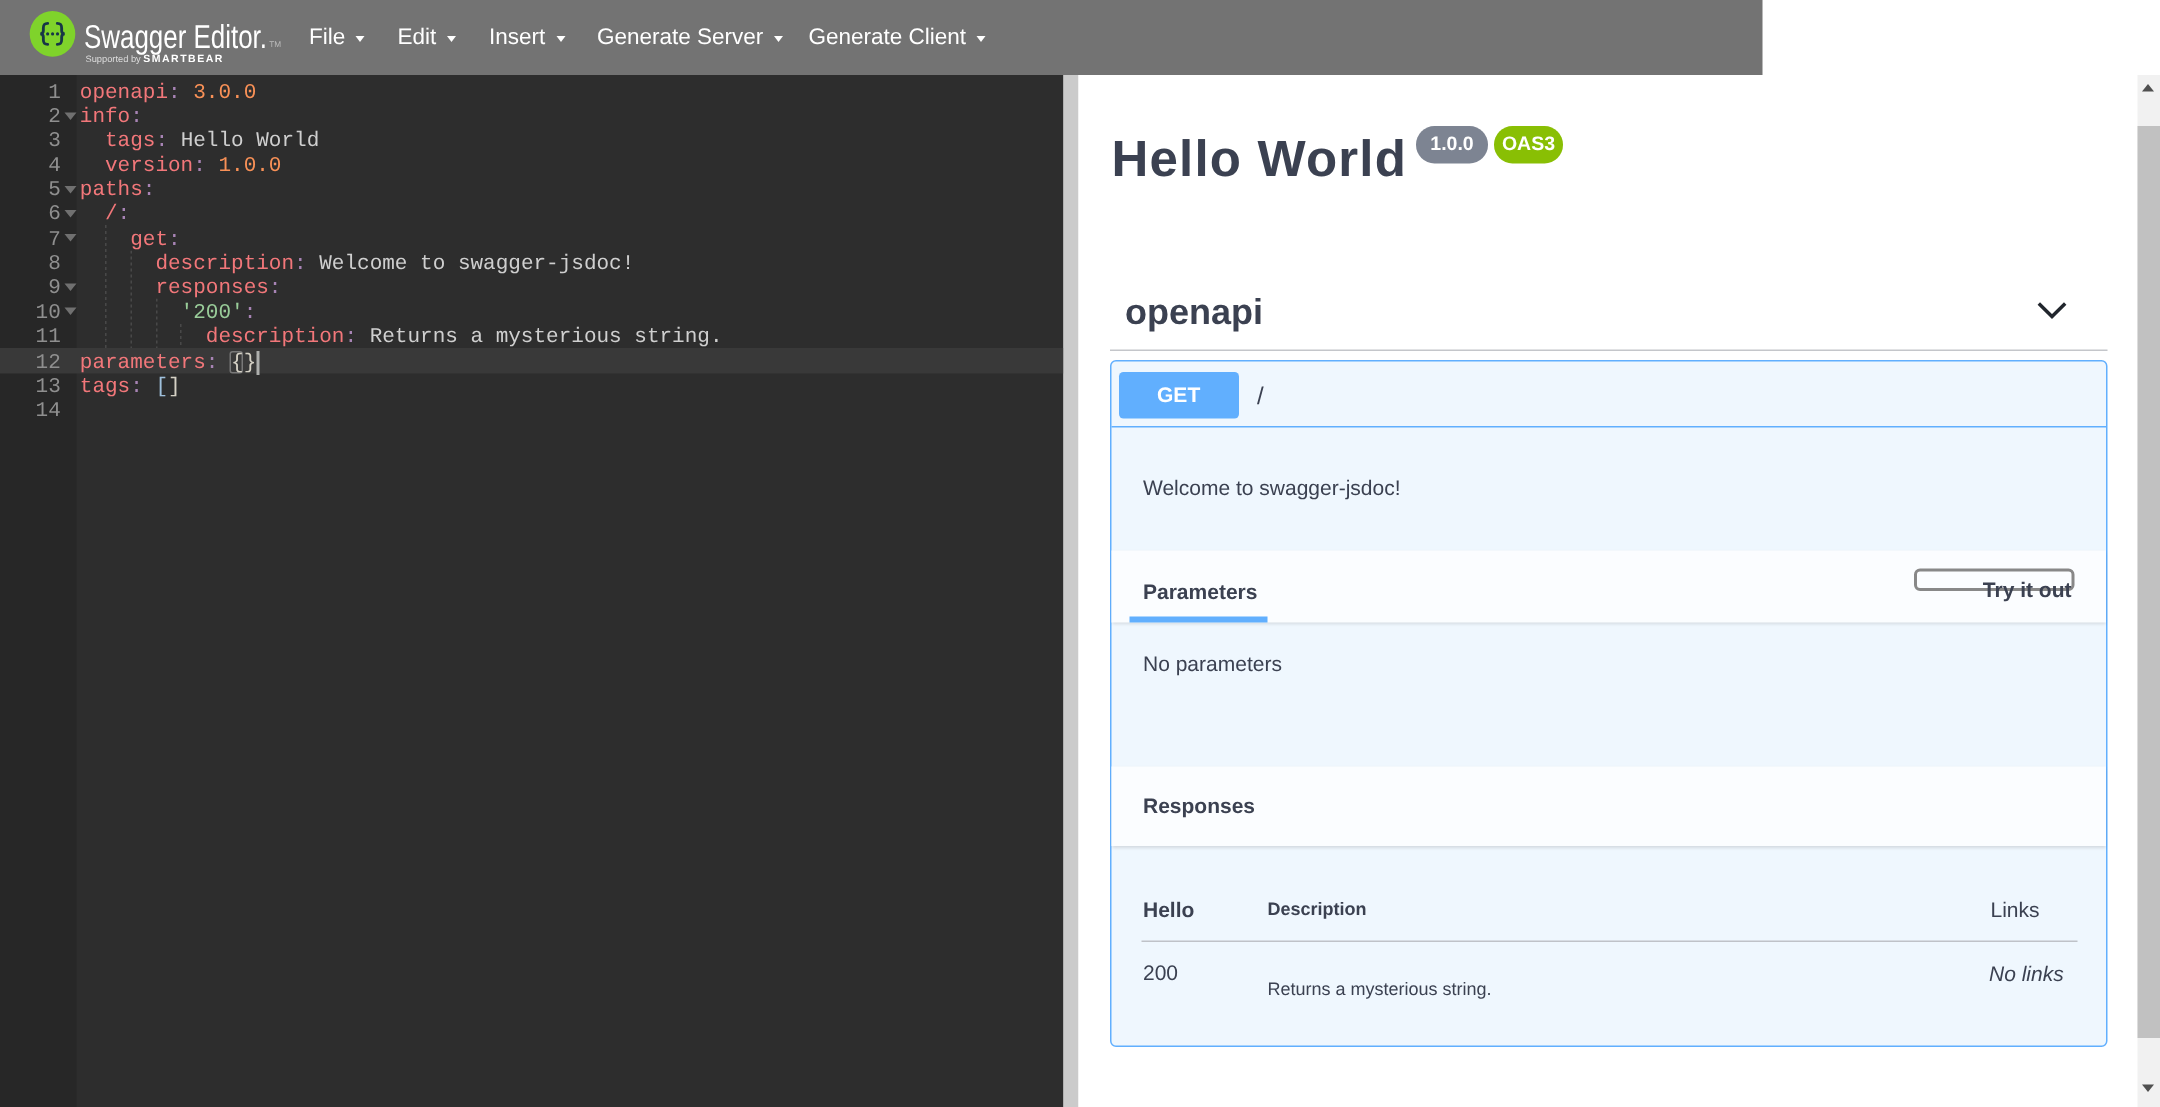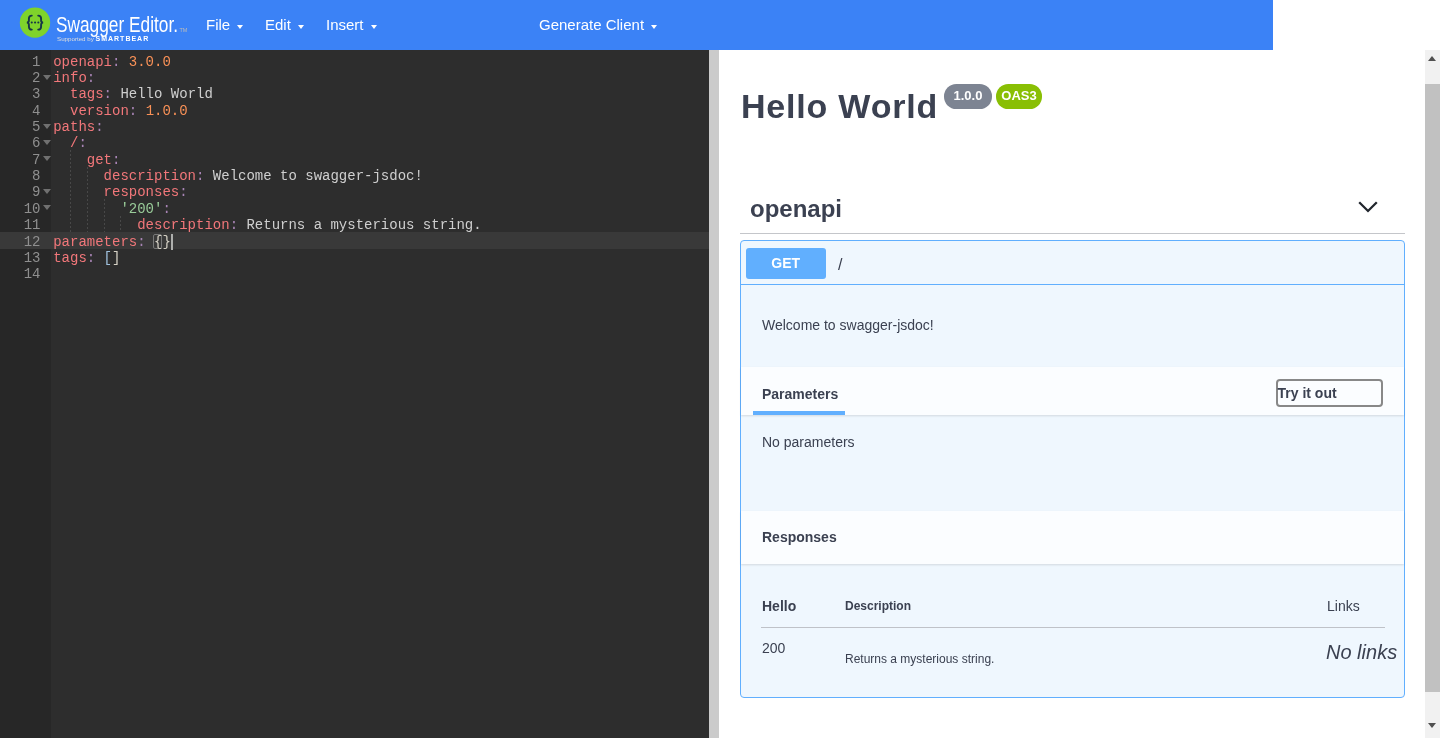--- a/index.html
+++ b/index.html
@@ -1,17 +1,17 @@
 <!DOCTYPE html>
 <html><head><meta charset="utf-8"><title>Swagger Editor</title><style>
 *{margin:0;padding:0;box-sizing:border-box}
 html,body{width:1440px;height:738px;overflow:hidden;background:#fff;font-family:"Liberation Sans",sans-serif}
 .abs{position:absolute}
 
-#topbar{position:absolute;left:0;top:0;width:1273px;height:50px;background:#3b82f6;z-index:5}
+#topbar{position:absolute;left:0;top:0;width:1175px;height:50px;background:#737373;z-index:5}
 .menu{position:absolute;top:0;height:50px;line-height:50px;color:#fff;font-size:15px;white-space:nowrap}
 .tri{display:inline-block;width:0;height:0;border-left:3.5px solid transparent;border-right:3.5px solid transparent;border-top:4.5px solid #fff;margin-left:7px;vertical-align:1.5px}
 
 #editor{position:absolute;left:0;top:50px;width:709px;height:688px;background:#2d2d2d;overflow:hidden}
 #gutter{position:absolute;left:0;top:0;width:51px;height:688px;background:#272727}
 pre{font-family:"Liberation Mono",monospace;font-size:14px;line-height:16.36px}
 #lnums{position:absolute;left:0;top:3.6px;width:40.5px;text-align:right;color:#8f8f8f}
 #code{position:absolute;left:53.2px;top:3.6px;color:#cfcfcf}
 .k{color:#f2777a}.o{color:#f99157}.g{color:#99cc99}.c{color:#a884b5}.br{color:#d5d1c5}.bl{color:#9fc0dc}
 #activeline{position:absolute;left:0;top:182.4px;width:709px;height:16.4px;background:#393939}
@@ -33,30 +33,30 @@
 #opblock{position:absolute;left:740px;top:240px;width:665px;height:458px;background:#eff7fe;border:1px solid #61affe;border-radius:4px}
 #sumline{left:741px;top:284px;width:663px;height:1px;background:#61affe}
 #getbtn{position:absolute;left:746px;top:248.4px;width:79.5px;height:30.6px;border-radius:3px;background:#61affe;color:#fff;font-size:14px;font-weight:bold;text-align:center;line-height:30.6px}
 #path{left:838px;top:254.5px;font-size:16px;line-height:1.2}
 #desc{left:762px;top:317px;font-size:14px;line-height:1.2}
 .whband{position:absolute;background:#fbfdff;box-shadow:0 1px 2px rgba(0,0,0,.12)}
 #band1{left:741px;top:367px;width:663px;height:48px}
 #band2{left:741px;top:511px;width:663px;height:53px}
 #params{left:762px;top:386.8px;font-size:14px;font-weight:bold;line-height:1}
 #tabline{left:753px;top:411px;width:92px;height:4px;background:#61affe;position:absolute}
-#trybtn{position:absolute;left:1275.5px;top:379.3px;width:107.5px;height:28px;border:2px solid #888;border-radius:4px;color:#3b4151;font-size:14px;font-weight:bold;text-align:left;line-height:25.5px;background:transparent}
+#trybtn{position:absolute;left:1275.5px;top:379.3px;width:107.5px;height:15px;border:2px solid #888;border-radius:4px;color:#3b4151;font-size:14px;font-weight:bold;text-align:right;line-height:25.5px;background:transparent}
 #noparams{left:762px;top:434.8px;font-size:14px;line-height:1}
 #resph{left:762px;top:530.3px;font-size:14px;font-weight:bold;line-height:1}
 #code-h{left:762px;top:599.2px;font-size:14px;font-weight:bold;line-height:1}
 #descr-h{left:845px;top:599.5px;font-size:12px;font-weight:bold;line-height:1}
 #links-h{left:1327px;top:599.2px;font-size:14px;font-weight:normal;line-height:1}
 #tblline{left:761px;top:627px;width:624px;height:1px;background:#bfc2c8;position:absolute}
 #code200{left:762px;top:641px;font-size:14px;line-height:1}
 #retstr{left:845px;top:652.5px;font-size:12px;line-height:1}
-#nolinks{left:1326px;top:641.8px;font-size:20px;font-style:italic;line-height:1}
+#nolinks{left:1326px;top:641.8px;font-size:14px;font-style:italic;line-height:1}
 
 #sbtrack{position:absolute;left:1425px;top:50px;width:15px;height:688px;background:#f1f1f1}
 #sbthumb{position:absolute;left:1425px;top:84px;width:15px;height:608px;background:#c1c1c1}
 .sbarr{position:absolute;left:1428px;width:0;height:0;border-left:4.5px solid transparent;border-right:4.5px solid transparent}
 #sbup{top:56px;border-bottom:5px solid #505050}
 #sbdown{top:722.5px;border-top:5px solid #505050}
 </style></head><body>
 <div id="topbar">
   <svg width="200" height="50" style="position:absolute;left:0;top:0">
     <circle cx="35" cy="22.6" r="15.2" fill="#7fd32b"></circle>
@@ -70,20 +70,21 @@
       <rect x="37.3" y="21.5" width="2.1" height="2.1" rx="1"></rect>
     </g>
     <text x="56" y="32" font-family="Liberation Sans, sans-serif" font-size="22" fill="#ffffff" textLength="122" lengthAdjust="spacingAndGlyphs">Swagger Editor.</text>
     <text x="179.5" y="31.5" font-family="Liberation Sans, sans-serif" font-size="5.5" fill="#bbbbbb">TM</text>
     <text x="57" y="41" font-family="Liberation Sans, sans-serif" font-size="6.2" fill="#dddddd">Supported by</text>
     <text x="95.5" y="41.3" font-family="Liberation Sans, sans-serif" font-size="7" font-weight="bold" fill="#ffffff" letter-spacing="1">SMARTBEAR</text>
   </svg>
   <div class="menu" style="left:206px">File<span class="tri"></span></div>
   <div class="menu" style="left:265px">Edit<span class="tri"></span></div>
   <div class="menu" style="left:326px">Insert<span class="tri"></span></div>
+  <div class="menu" style="left:398px">Generate Server<span class="tri"></span></div>
   <div class="menu" style="left:539px">Generate Client<span class="tri"></span></div>
 </div>
 
 <div id="editor">
   <div id="gutter"></div>
   <div id="activeline"></div>
   <div class="ig" style="left:70px;top:100px;height:82px"></div>
   <div class="ig" style="left:86.8px;top:116.5px;height:65.5px"></div>
   <div class="ig" style="left:103.6px;top:149px;height:33px"></div>
   <div class="ig" style="left:120.4px;top:165.5px;height:16.5px"></div>

